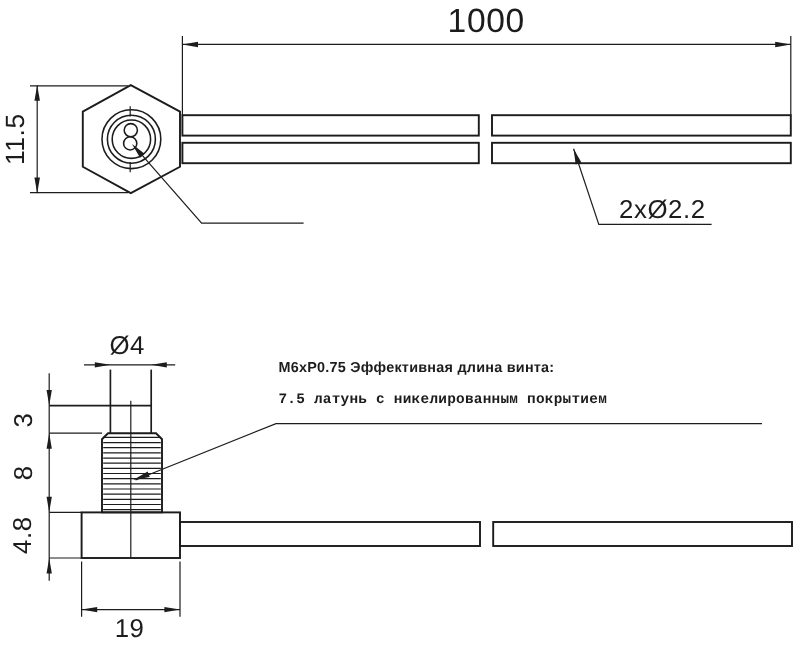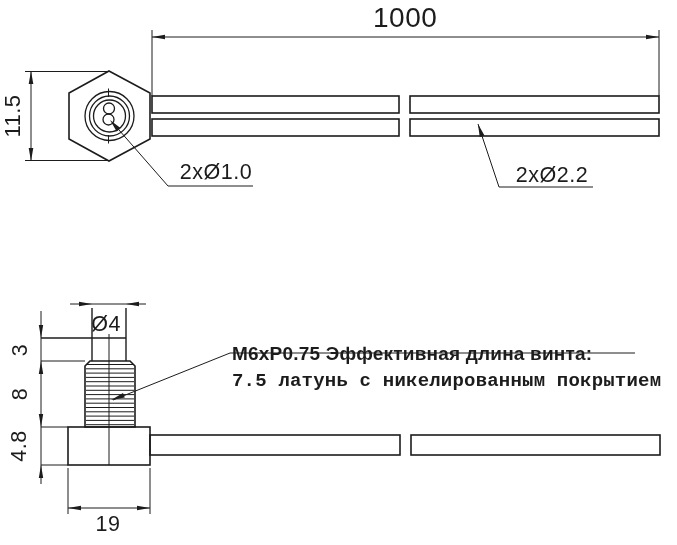--- a/index.html
+++ b/index.html
@@ -25,26 +25,25 @@
   }
   .dim.rot {
     width: 120px;
     height: 24px;
     transform: rotate(-90deg);
     transform-origin: center center;
   }
   .note {
     position: absolute;
     color: var(--line);
-    font-size: 19px;
+    font-size: 12px;
     line-height: 26px;
     font-weight: bold;
     white-space: nowrap;
     letter-spacing: 0.2px;
-    margin-top: 48px;
   }
 </style>
 </head>
 <body>
 
 <div id="canvas">
 
   <svg width="677" height="545" viewBox="0 0 677 545">
 
     <g stroke="currentColor" fill="none">
@@ -165,25 +164,24 @@
         <path d="M635 353 L230 353 L113 400"></path>
         <polygon points="111,400 123,392.9 124.8,397.5" fill="currentColor" stroke="none"></polygon>
       </g>
     </g>
   </svg>
 
   <div class="dim" style="left:373px; top:6px; width:64px; font-size:28px;">1000</div>
 
   <div class="dim rot" style="left:-47px; top:104px; font-size:22px;">11.5</div>
 
-  <div class="dim" style="left:176px; top:160px; width:80px;">2xØ1.0</div>
 
   <div class="dim" style="left:510px; top:163px; width:84px;">2xØ2.2</div>
 
-  <div class="dim" style="left:86px; top:276px; width:40px;margin-top:36px;">Ø4</div>
+  <div class="dim" style="left:86px; top:276px; width:40px;">Ø4</div>
 
   <div class="dim rot" style="left:-40px; top:338px;">3</div>
 
   <div class="dim rot" style="left:-40px; top:382px;">8</div>
 
   <div class="dim rot" style="left:-41px; top:434px;">4.8</div>
 
   <div class="dim" style="left:88px; top:512px; width:40px;">19</div>
 
   <div class="note" style="left:232px; top:293px;">M6xP0.75 Эффективная длина винта:</div>

